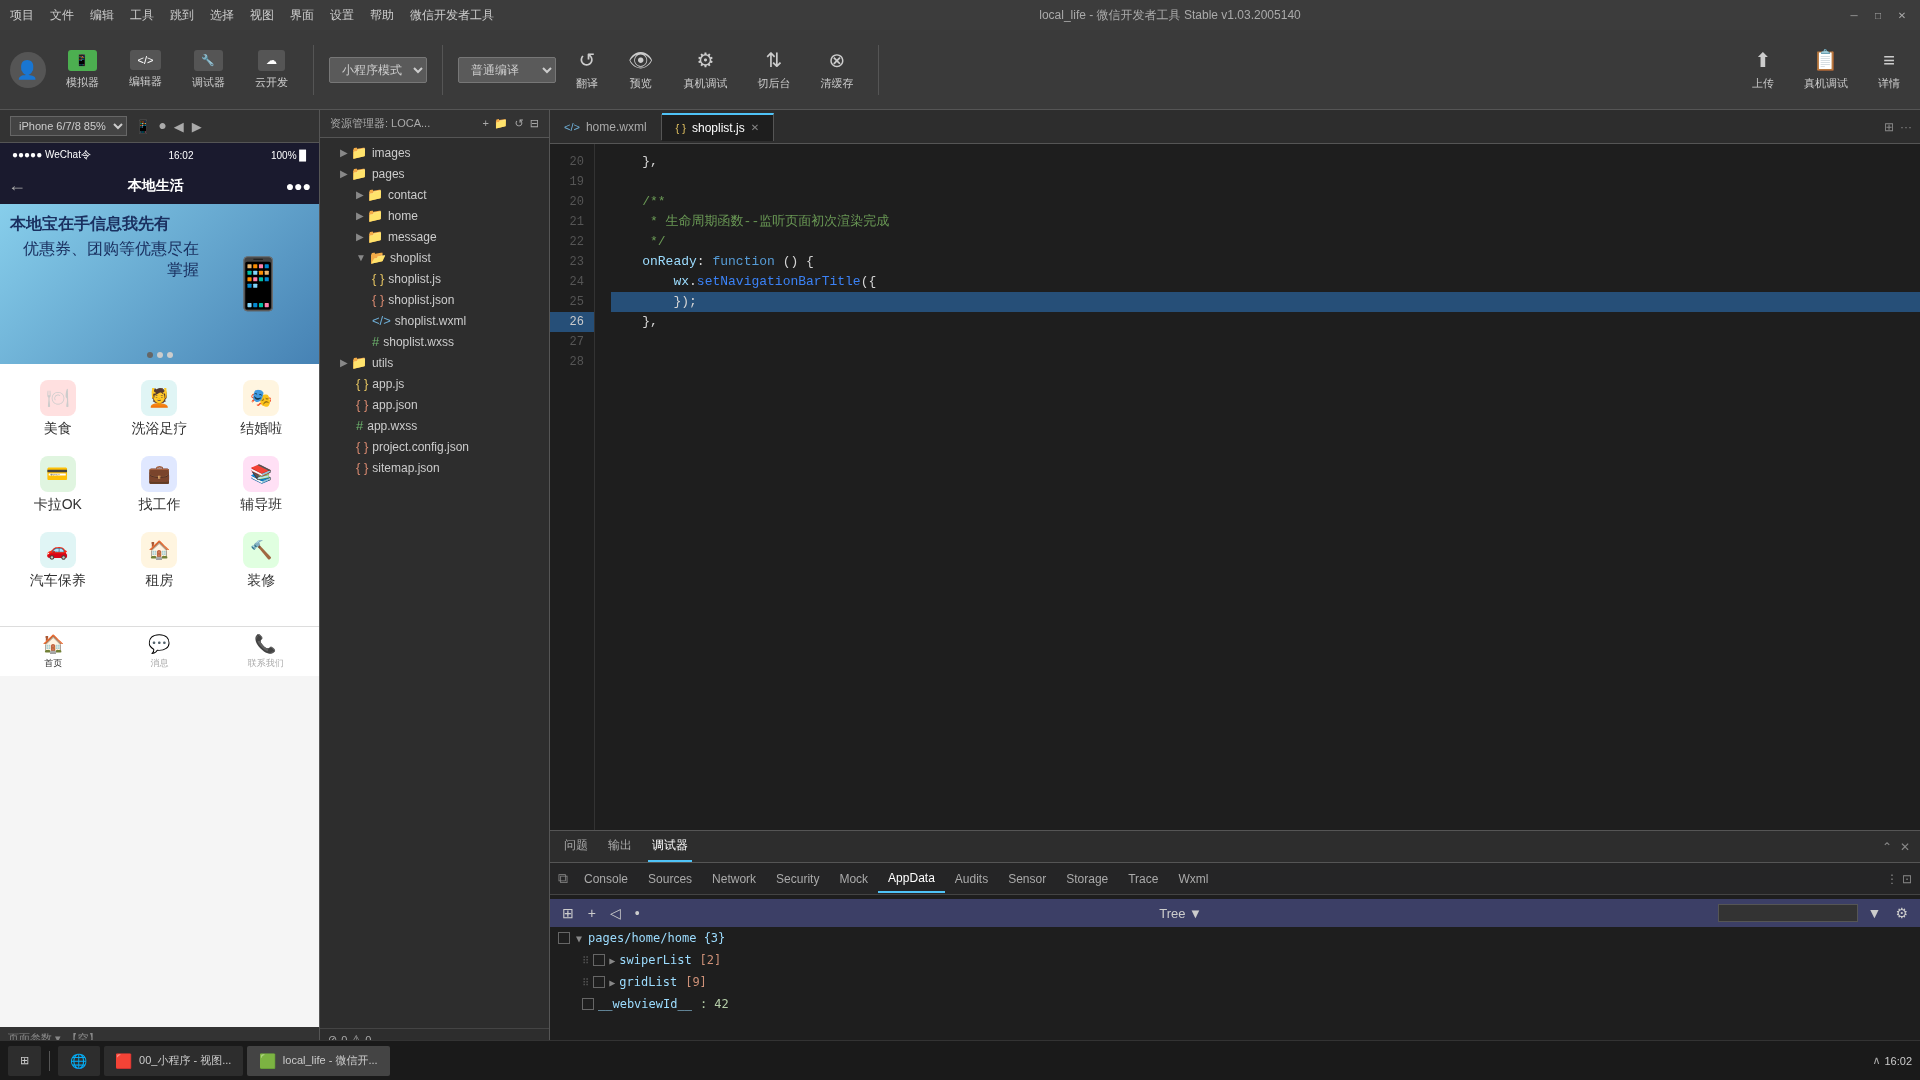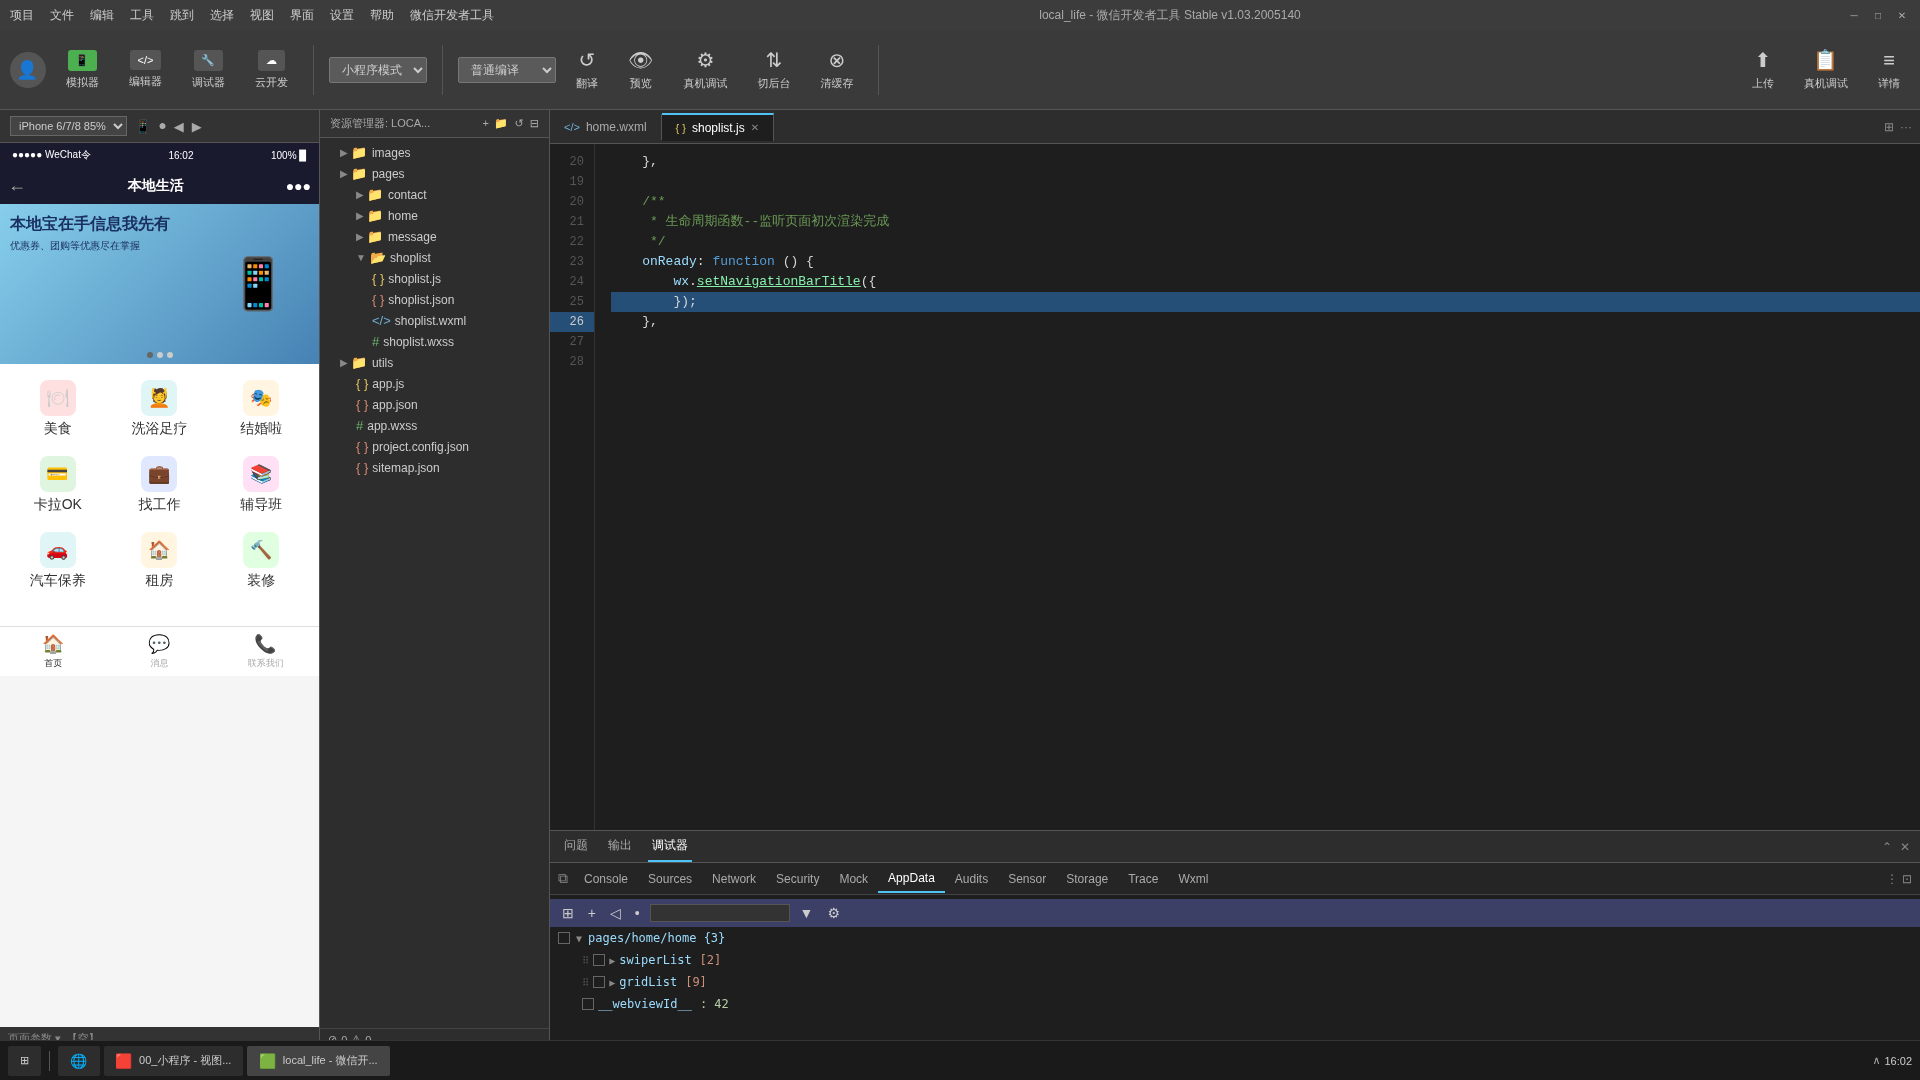--- a/index.html
+++ b/index.html
@@ -68,21 +68,21 @@
     .editor-tab.active { background: #1e1e1e; color: #fff; border-top: 2px solid #4FC3F7; }
     .editor-tab-close { color: #888; font-size: 10px; cursor: pointer; }
     .editor-tab-icon { font-size: 11px; }
     #code-area { flex: 1; overflow: hidden; display: flex; font-family: 'Consolas', 'Courier New', monospace; font-size: 13px; }
     .line-numbers { padding: 8px 0; background: #1e1e1e; min-width: 45px; text-align: right; color: #555; border-right: 1px solid #333; }
     .line-num { padding: 0 10px; height: 20px; line-height: 20px; font-size: 12px; }
     .code-lines { flex: 1; padding: 8px 0 8px 16px; overflow: auto; }
     .code-line { height: 20px; line-height: 20px; white-space: pre; }
     .code-line.highlighted { background: #264f78; }
     .kw { color: #569CD6; }
-    .fn { color: #86efac; text-decoration: underline; }
+    .fn { color: #3b82f6; }
     .comment { color: #6A9955; }
     .punct { color: #D4D4D4; }
     .prop { color: #9CDCFE; }
     
     
     #devtools-panel { background: #1e1e1e; border-top: 1px solid #555; height: 220px; display: flex; flex-direction: column; }
     #devtools-header { background: #2d2d2d; display: flex; align-items: center; justify-content: space-between; padding: 0 10px; height: 32px; border-bottom: 1px solid #555; }
     .devtools-toggle { display: flex; gap: 12px; font-size: 12px; color: #aaa; }
     .devtools-toggle span { cursor: pointer; padding: 6px 4px; }
     .devtools-toggle span.active { color: #fff; border-bottom: 2px solid #4FC3F7; }
@@ -231,21 +231,21 @@
       </div>
       <div class="phone-nav-bar">
         <span style="font-size:18px;color:#aaa;">←</span>
         <span>本地生活</span>
         <span style="font-size:14px;">●●●</span>
       </div>
       <div class="phone-content">
         <div class="phone-banner" style="position:relative;">
           <div style="position:absolute;left:10px;top:10px;right:120px;">
             <div style="color:#1a3060;font-size:16px;font-weight:bold;">本地宝在手信息我先有</div>
-            <div style="color:#1a3060;font-size:10px;margin-top:4px;">优惠券、团购等优惠尽在掌握</div>
+            <div style="color:#1a3060;font-size:16px;margin-top:4px;text-align:right;">优惠券、团购等优惠尽在掌握</div>
           </div>
           <div style="position:absolute;right:0;top:0;bottom:0;width:120px;display:flex;align-items:center;justify-content:center;">
             <span style="font-size:50px;">📱</span>
           </div>
           <div style="position:absolute;bottom:6px;left:50%;transform:translateX(-50%);display:flex;gap:4px;">
             <div class="dot dot-active"></div>
             <div class="dot"></div>
             <div class="dot"></div>
           </div>
         </div>
@@ -516,20 +516,23 @@
         </div>
       </div>
       <div id="devtools-content">
         <div class="tree-panel">
 
           <div class="tree-toolbar">
             <button class="tree-toolbar-btn">⊞</button>
             <button class="tree-toolbar-btn">+</button>
             <button class="tree-toolbar-btn">◁</button>
             <button class="tree-toolbar-btn">•</button>
+            <div class="tree-title">
+              <span>Tree ▼</span>
+            </div>
             <input class="tree-search" type="text" placeholder="" style="">
             <button class="tree-toolbar-btn">▼</button>
             <button class="tree-toolbar-btn">⚙</button>
           </div>
 
           <div class="data-row">
             <div class="row-checkbox"></div>
             <span class="row-expand">▼</span>
             <span class="row-key">pages/home/home {3}</span>
           </div>

